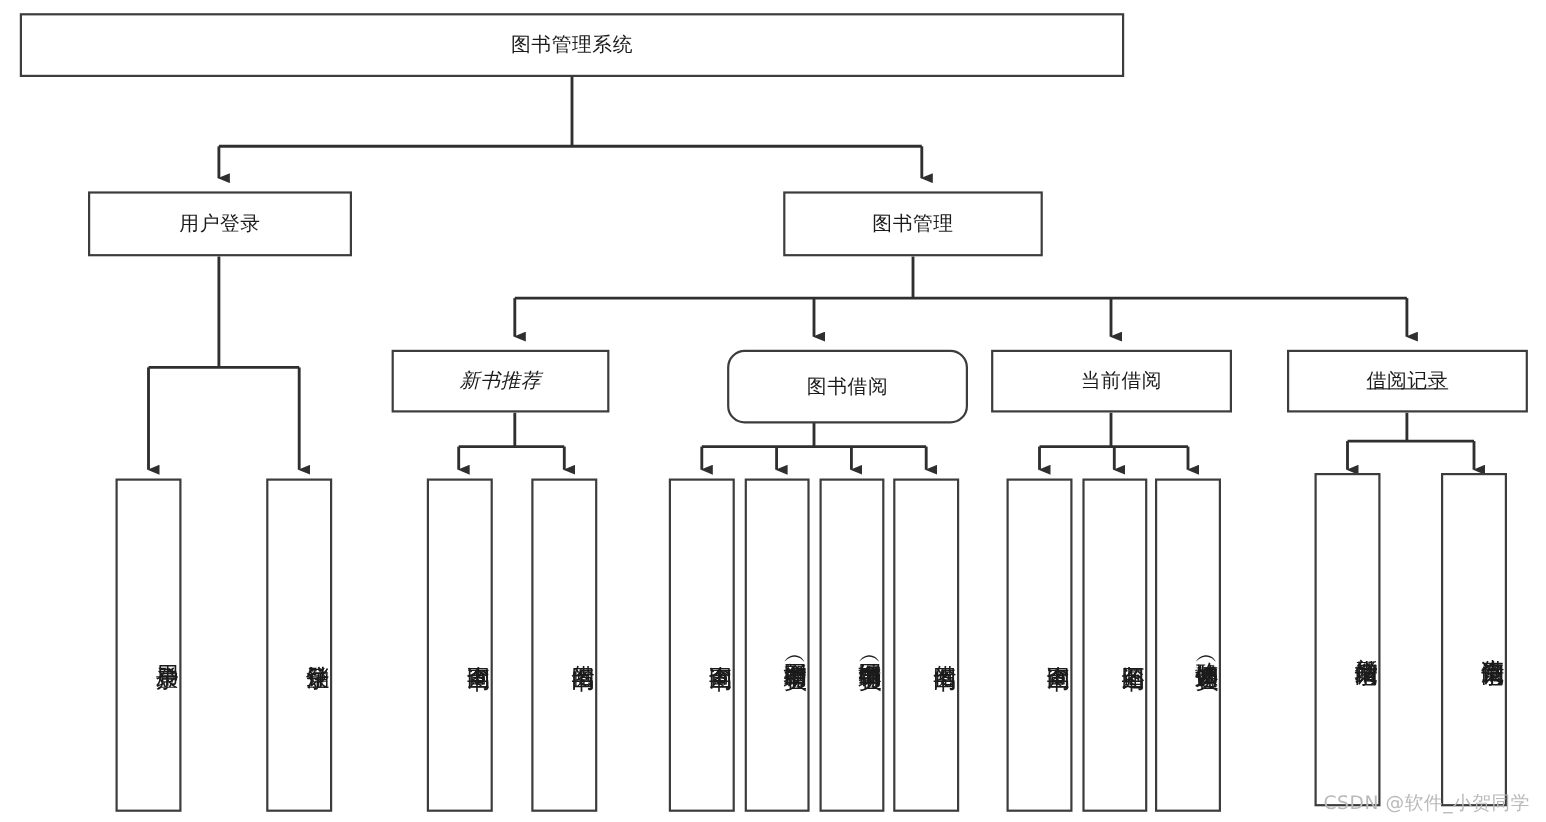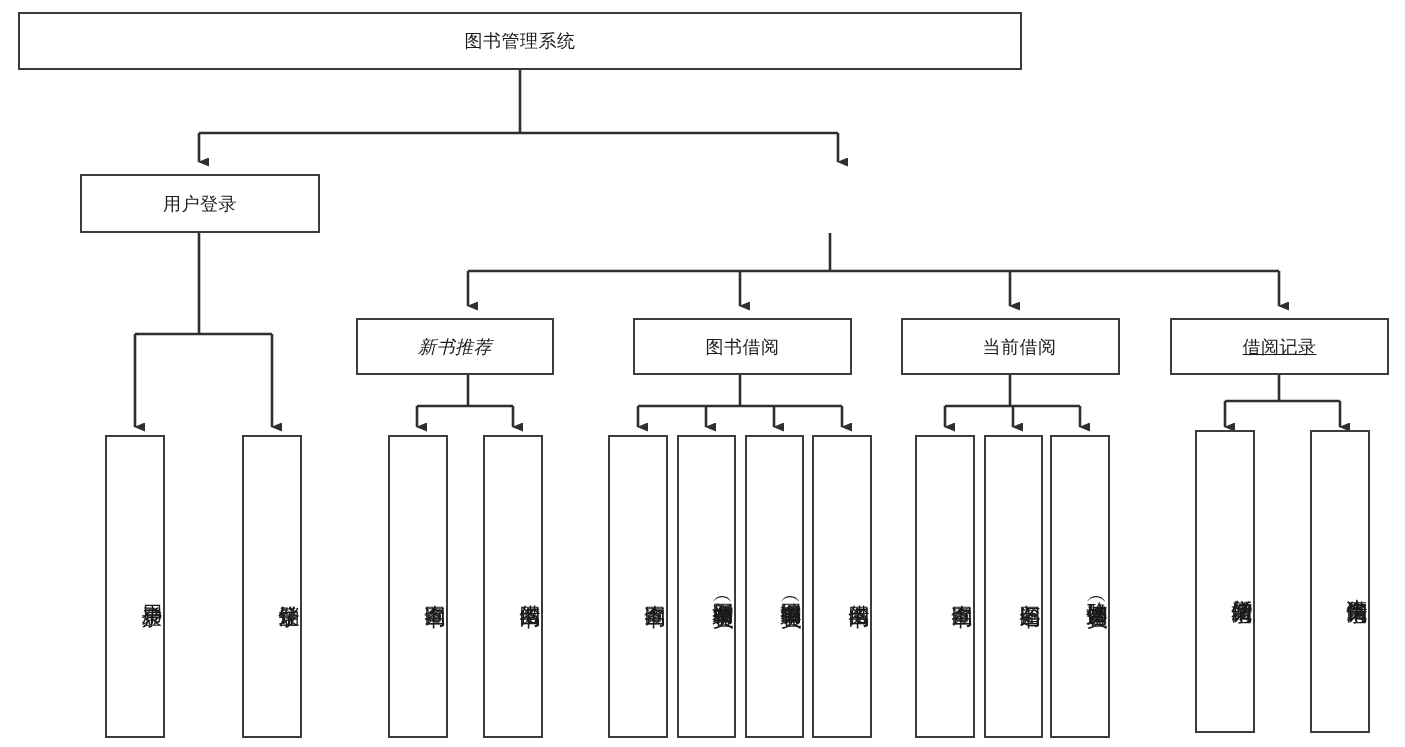--- a/index.html
+++ b/index.html
@@ -125,25 +125,28 @@
     </g>
   </svg>
 
   <div class="node horiz" style="left:18px; top:12px; width:1004px; height:58px;">
     <span>图书管理系统</span>
   </div>
 
   <div class="node horiz" style="left:80px; top:174px; width:240px; height:59px;">
     <span>用户登录</span>
   </div>
+  <div class="node horiz" style="left:712px; top:174px; width:236px; height:59px;">
+    <span>图书管理</span>
+  </div>
 
   <div class="node horiz" style="left:356px; top:318px; width:198px; height:57px;font-style:italic;">
     <span>新书推荐</span>
   </div>
-  <div class="node horiz" style="left:633px; top:318px; width:219px; height:57px;">
+  <div class="node horiz" style="left:661px; top:318px; width:219px; height:67px;border-radius:16px;">
     <span>图书借阅</span>
   </div>
   <div class="node horiz" style="left:901px; top:318px; width:219px; height:57px;padding-left:18px;">
     <span>当前借阅</span>
   </div>
   <div class="node horiz" style="left:1170px; top:318px; width:219px; height:57px;text-decoration:underline;">
     <span>借阅记录</span>
   </div>
 
   <div class="node vert" style="left:105px; top:435px; width:60px; height:303px;">
@@ -183,14 +186,15 @@
     <span class="vtext">确认归还（管理员）</span>
   </div>
 
   <div class="node vert" style="left:1195px; top:430px; width:60px; height:303px;">
     <span class="vtext">新增借阅记录</span>
   </div>
   <div class="node vert" style="left:1310px; top:430px; width:60px; height:303px;">
     <span class="vtext">查询借阅记录</span>
   </div>
 
+  <div id="watermark">CSDN @软件_小贺同学</div>
 
 </div>
 
 </body></html>

